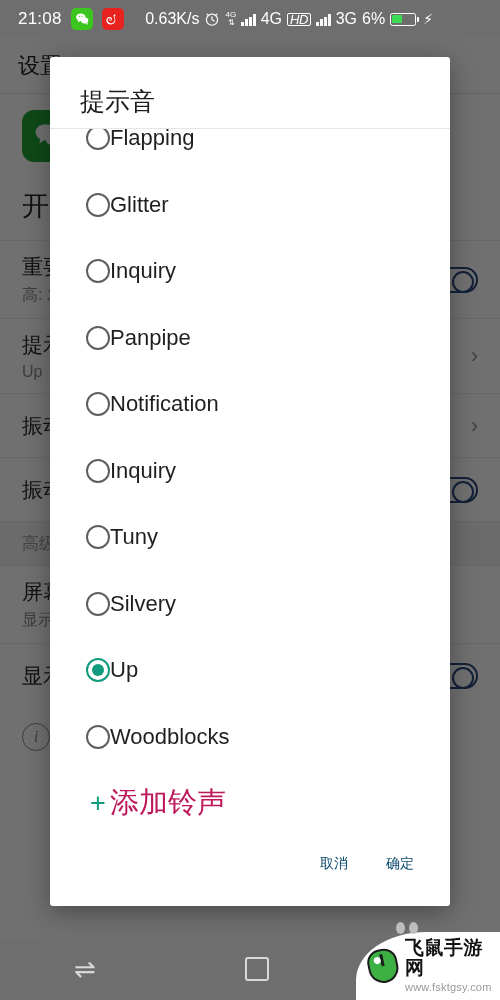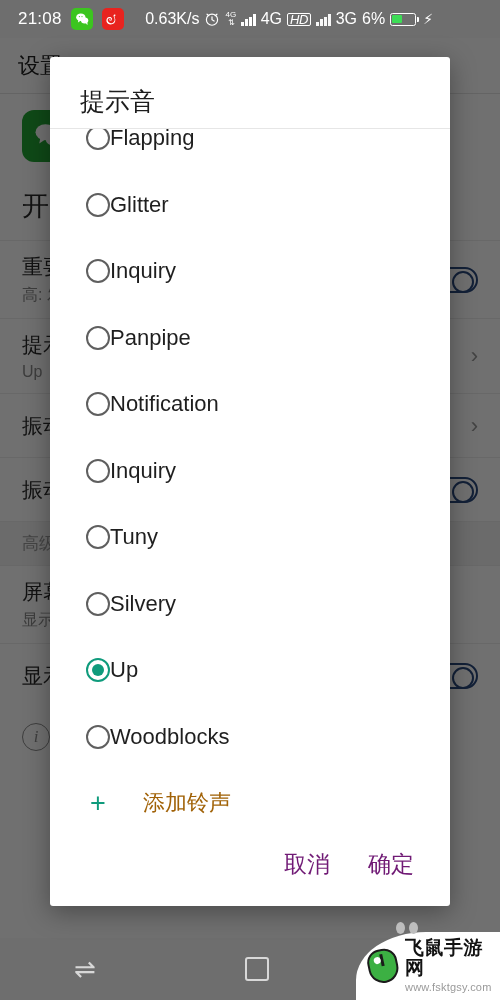--- a/index.html
+++ b/index.html
@@ -186,30 +186,30 @@
 
   .rt-add {
     height: 66px; display: flex; align-items: center;
     padding-left: 36px;
   }
   .rt-add .plus {
     width: 24px; text-align: center;
     font-size: 27px; color: #0f9b7c; line-height: 1;
     flex: 0 0 auto;
   }
-  .rt-add .lbl { margin-left: 33px; font-size: 22px; color: #a16207; }
+  .rt-add .lbl { font-size: 29px; color: #be185d; }
 
   #dialog-actions {
     flex: 0 0 auto;
     height: 84px;
     display: flex; align-items: center; justify-content: flex-end;
     gap: 38px; padding-right: 36px;
   }
   .dlg-btn {
-    font-size: 23px; color: #701a75;
+    font-size: 14px; color: #0c4a6e;
     background: none; border: 0; cursor: pointer;
     font-family: inherit;
   }
 
   
   #watermark {
     position: absolute; right: 0; bottom: 0;
     width: 144px; height: 68px;
     z-index: 20;
     background: #ffffff;

